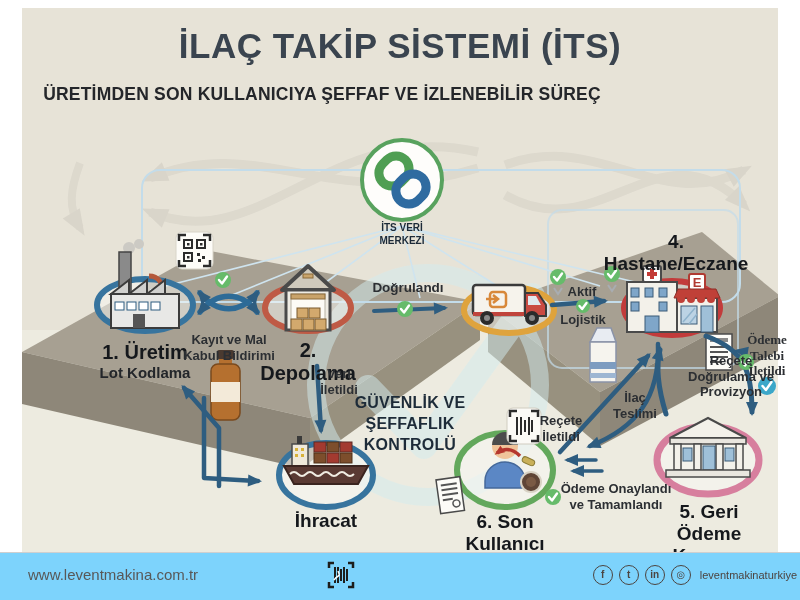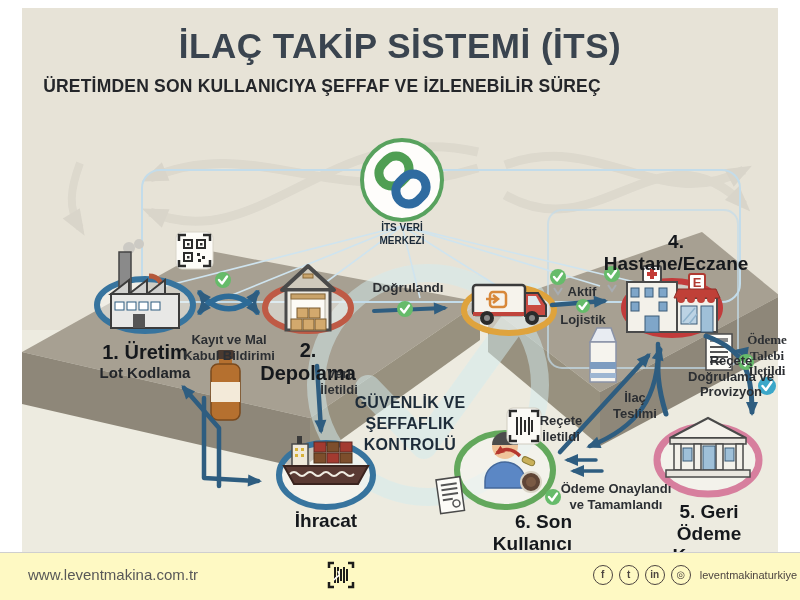--- a/index.html
+++ b/index.html
@@ -11,21 +11,21 @@
   .txt{position:absolute;text-align:center;z-index:5;}
   .title{font-size:35px;font-weight:800;color:#3a444f;letter-spacing:.5px;}
   .subtitle{font-size:17.5px;font-weight:700;color:#24262a;letter-spacing:.2px;}
   .hub{font-size:10px;font-weight:800;color:#1c2a38;line-height:1.25;}
   .lbl{font-size:19px;font-weight:800;color:#15181c;line-height:1.15;}
   .lbl.big{font-size:20px;}
   .sub{font-size:15px;font-weight:600;color:#23262a;}
   .sm{font-size:13px;font-weight:600;color:#2c2f33;line-height:1.2;}
   .sec{font-size:16px;font-weight:800;color:#1d2b38;line-height:1.3;letter-spacing:.2px;}
   .esign{position:absolute;z-index:6;font-size:13px;font-weight:800;color:#b03a32;text-align:center;}
-  .footer{position:absolute;left:0;top:552px;width:800px;height:48px;background:#fef9c3;
+  .footer{position:absolute;left:0;top:552px;width:800px;height:48px;background:#7dd3fc;
           border-top:1px solid #cfcfcf;z-index:8;}
   .f-url{position:absolute;left:28px;top:13px;font-size:15px;color:#585858;}
   .brand{position:absolute;left:326px;top:7px;display:flex;align-items:center;gap:6px;}
   .brand .word{font-size:22px;font-weight:800;letter-spacing:.2px;}
   .brand .w1{color:#c01a20;}
   .brand .w2{color:#221f1c;}
   .social{position:absolute;right:3px;top:12px;display:flex;align-items:center;gap:6px;}
   .sc{width:18px;height:18px;border:1.6px solid #4c4440;border-radius:50%;color:#4c4440;
       font-size:10px;font-weight:700;display:flex;align-items:center;justify-content:center;line-height:1;}
   .handle{font-size:11px;color:#4c4440;margin-left:3px;}
@@ -312,21 +312,21 @@
           <circle cx="767" cy="386" r="9" fill="#3ba7c9" stroke="none"></circle>
             <path d="M762.5,386 l3.4,4 l5.6,-8"></path>
         </g>
         <path d="M554,288 l4,6 l4,-6" fill="none" stroke="#a8adb2" stroke-width="2"></path>
         <path d="M608,285 l4,6 l4,-6" fill="none" stroke="#a8adb2" stroke-width="2"></path>
       </g>
     </g>
   </svg>
 
   <div class="txt title" style="left:22px;top:26px;width:756px;">İLAÇ TAKİP SİSTEMİ (İTS)</div>
-  <div class="txt subtitle" style="left:22px;top:76px;width:600px;">ÜRETİMDEN SON KULLANICIYA ŞEFFAF VE İZLENEBİLİR SÜREÇ</div>
+  <div class="txt subtitle" style="left:22px;top:84px;width:600px;">ÜRETİMDEN SON KULLANICIYA ŞEFFAF VE İZLENEBİLİR SÜREÇ</div>
 
   <div class="txt hub" style="left:360px;top:222px;width:84px;">İTS VERİ MERKEZİ</div>
 
   <div class="txt lbl big" style="left:85px;top:341px;width:120px;">1. Üretim</div>
   <div class="txt sub" style="left:85px;top:364px;width:120px;">Lot Kodlama</div>
 
   <div class="txt sm" style="left:183px;top:332px;width:92px;">Kayıt ve Mal Kabul Bildirimi</div>
 
   <div class="txt lbl big" style="left:256px;top:339px;width:104px;">2. Depolama</div>
 
@@ -346,21 +346,21 @@
   <div class="txt sm" style="left:662px;top:353px;width:88px;padding-left:25px;">Reçete Doğrulama ve Provizyon</div>
 
   <div class="txt lbl" style="left:648px;top:501px;width:122px;">5. Geri Ödeme Kurumu</div>
 
   <div class="txt sm" style="left:604px;top:390px;width:62px;">İlaç Teslimi</div>
 
   <div class="txt sm" style="left:529px;top:413px;width:64px;">Reçete İletildi</div>
 
   <div class="txt sm" style="left:560px;top:481px;width:112px;">Ödeme Onaylandı ve Tamamlandı</div>
 
-  <div class="txt lbl" style="left:438px;top:511px;width:134px;text-align:right;">6. Son Kullanıcı</div>
+  <div class="txt lbl" style="left:438px;top:511px;width:134px;">6. Son Kullanıcı</div>
 
   <div class="txt sec" style="left:350px;top:393px;width:120px;">GÜVENLİK VE ŞEFFAFLIK KONTROLÜ</div>
 
   <div class="txt lbl" style="left:284px;top:510px;width:84px;">İhracat</div>
 
   <div class="footer">
     <div class="f-url">www.leventmakina.com.tr</div>
     <div class="brand">
       <svg width="30" height="30" viewBox="0 0 30 30">
         <path d="M3,8 V3 H8 M22,3 H27 V8 M27,22 V27 H22 M8,27 H3 V22" fill="none" stroke="#1d1d1b" stroke-width="2.5"></path>

